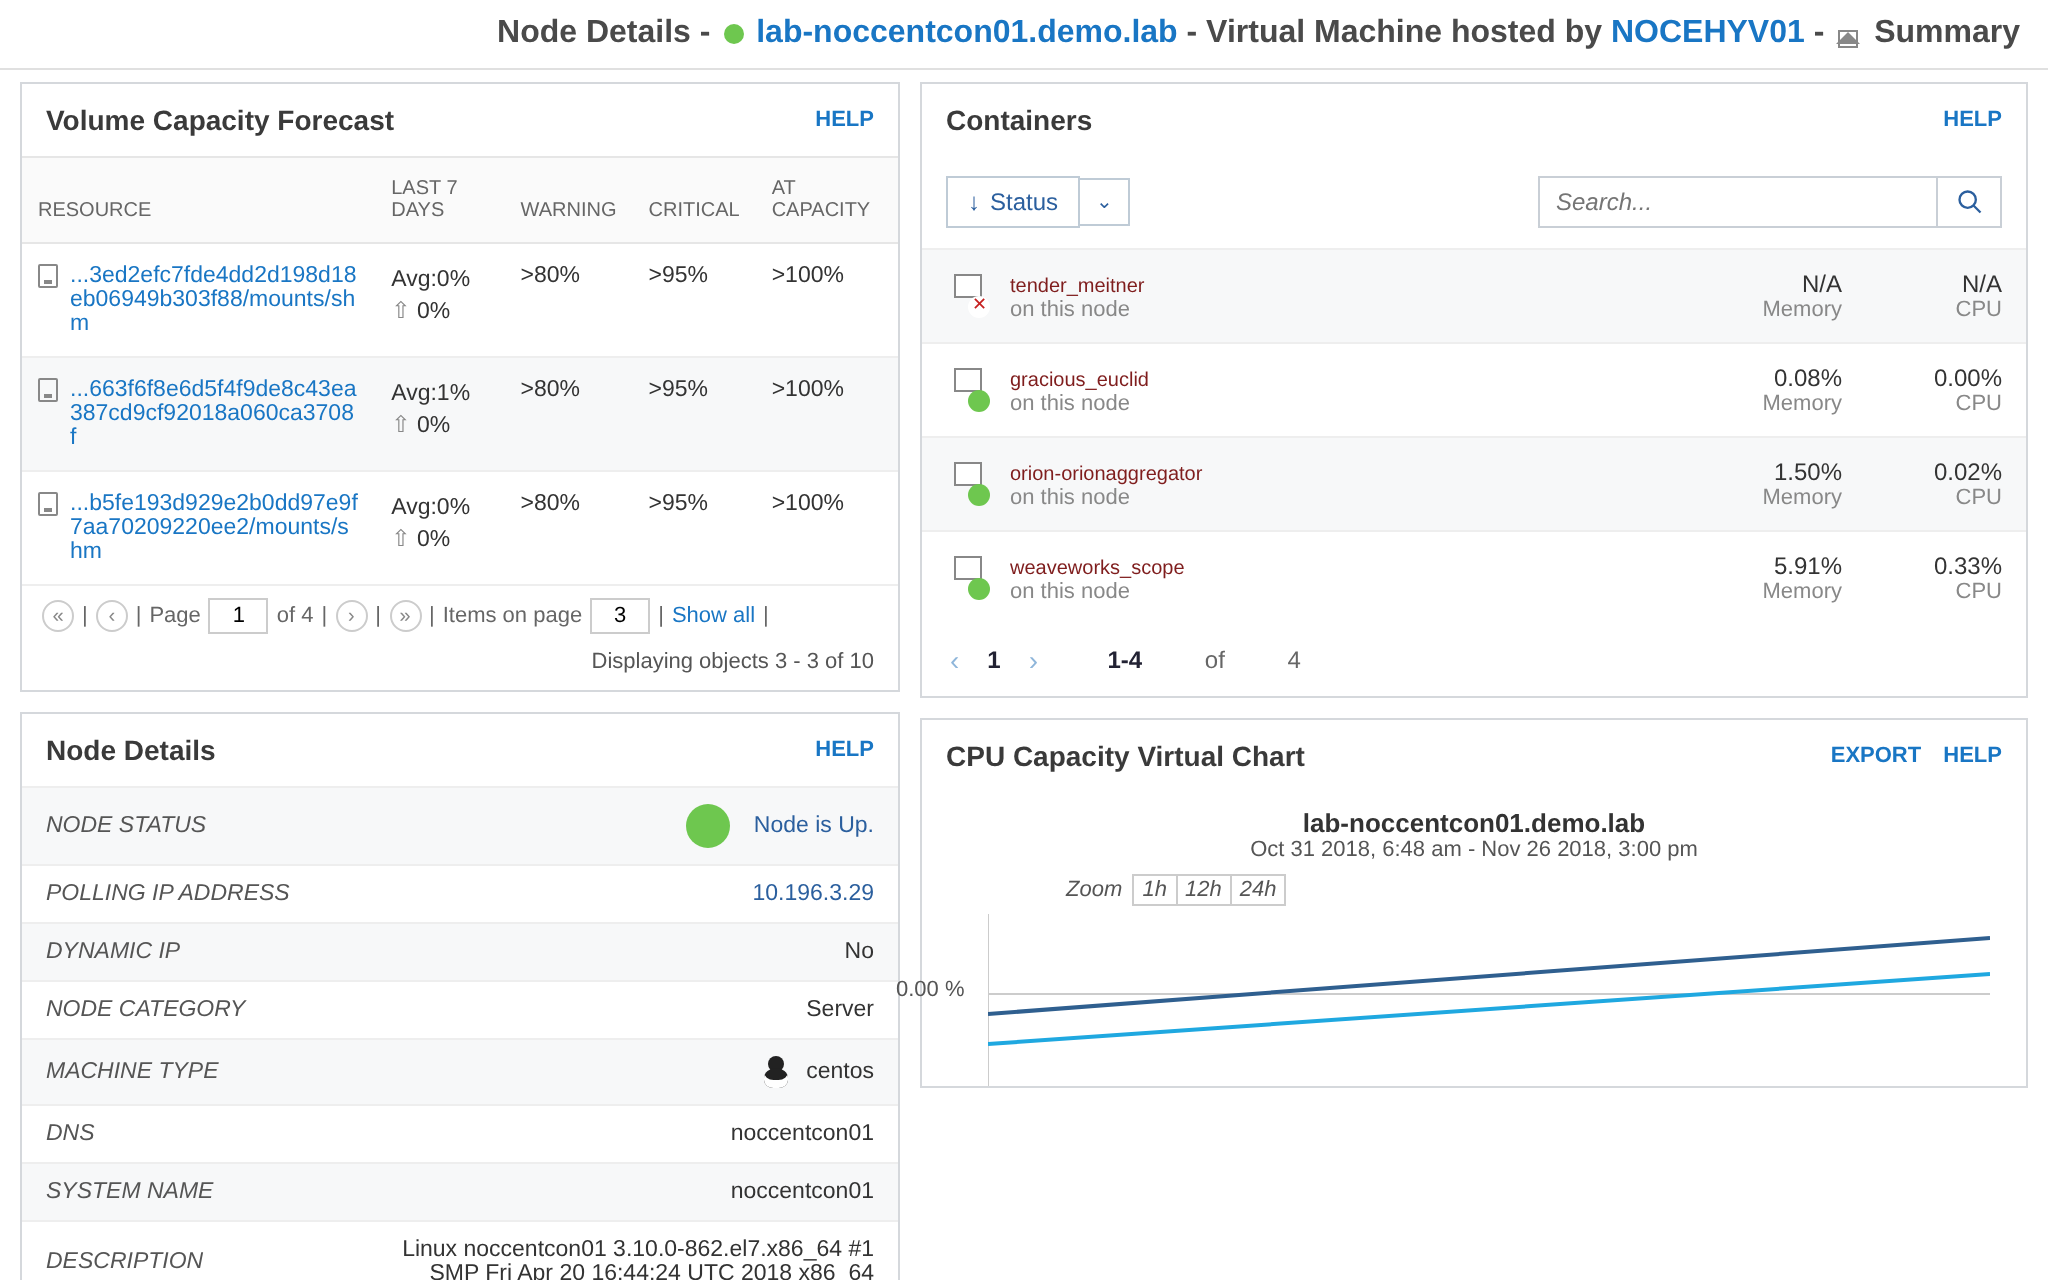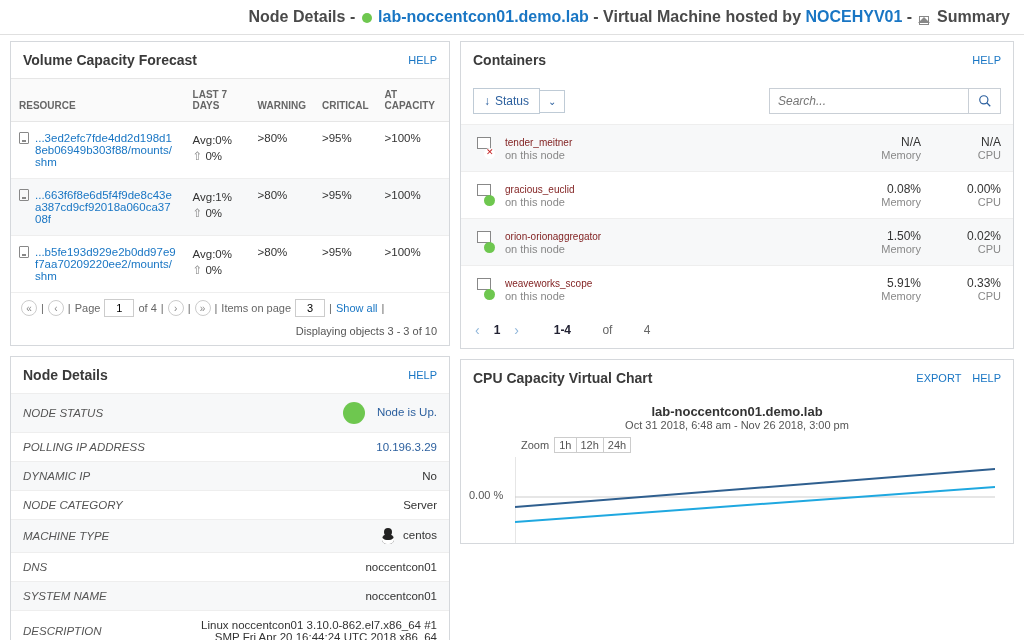--- a/index.html
+++ b/index.html
@@ -43,26 +43,26 @@
     border: 1px solid #d5d8dc;
     border-radius: 0;
     margin-bottom: 10px;
     background: #fff;
   }
   .panel-hd {
     display:flex; justify-content:space-between; align-items:center;
     padding: 10px 12px;
     font-weight: 700; font-size: 14px; color: #3a3a3a;
   }
-  .panel-hd .links { font-size: 11px; font-weight: 400; }
+  .panel-hd .links { font-size: 11px; font-weight: 700; }
   .panel-hd .links a { color: #1976c4; text-decoration: none; margin-left: 8px; }
   
   .vtable { width:100%; border-collapse: collapse; }
   .vtable th {
-    text-align:left; font-size:10px; color:#666; font-weight:700;
+    text-align:left; font-size:10px; color:#666; font-weight:400;
     padding:10px 8px; border-top:1px solid #e6e6e6; border-bottom:1px solid #e6e6e6;
     background:#fafafa; vertical-align:bottom;
   }
   .vtable td {
     padding: 10px 8px; vertical-align: top; font-size: 11.5px;
     border-bottom: 1px solid #eee;
   }
   .vtable tr.alt td { background:#f7f8f9; }
   .disk-icon {
     display:inline-block; width:10px; height:12px; border:1px solid #888;
@@ -154,23 +154,23 @@
   .cont-pager {
     padding:10px 14px; display:flex; align-items:center; gap:14px;
     color:#666; font-size:12px;
   }
   .cont-pager .nav { color:#8fb6da; font-size:14px; }
   .cont-pager b { color:#223; }
   
   .chart-wrap { padding: 8px 12px 0; }
   .chart-title { text-align:center; font-weight:700; font-size:13px; color:#333; }
   .chart-sub { text-align:center; font-size:11px; color:#555; margin-bottom:6px; }
-  .zoom-row { font-size:11px; color:#555; margin:4px 0 4px 48px; }
+  .zoom-row { font-size:11px; color:#555; margin:4px 0 4px 60px;font-style:italic; }
   .zoom-row .zb { display:inline-block; border:1px solid #ccc; padding:1px 4px; margin-left:-1px; }
-  .chart-area { position:relative; height:86px; margin-left:42px; margin-right:6px; }
+  .chart-area { position:relative; height:86px; margin-left:21px; margin-right:6px; }
   .chart-area svg { width:100%; height:100%; }
   .ylabel { position:absolute; left:-46px; top:32px; font-size:11px; color:#555; }
 </style>
 </head>
 <body>
 
 <div class="page">
   <div class="header">
     <span>Node Details - </span>
     <span class="dot-green"></span>

